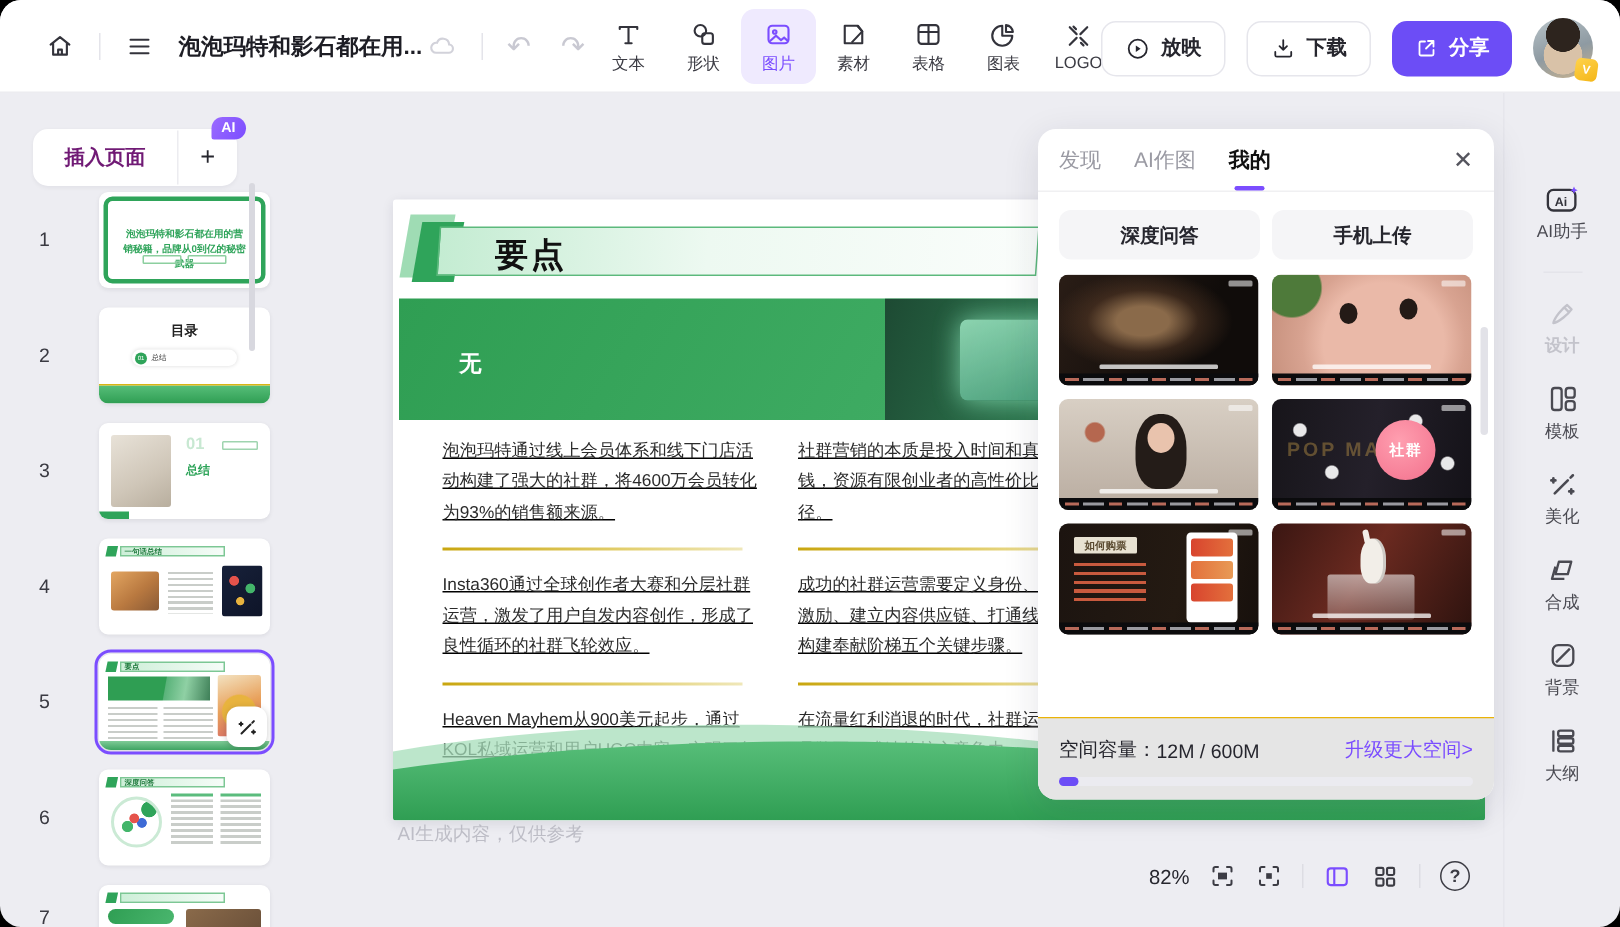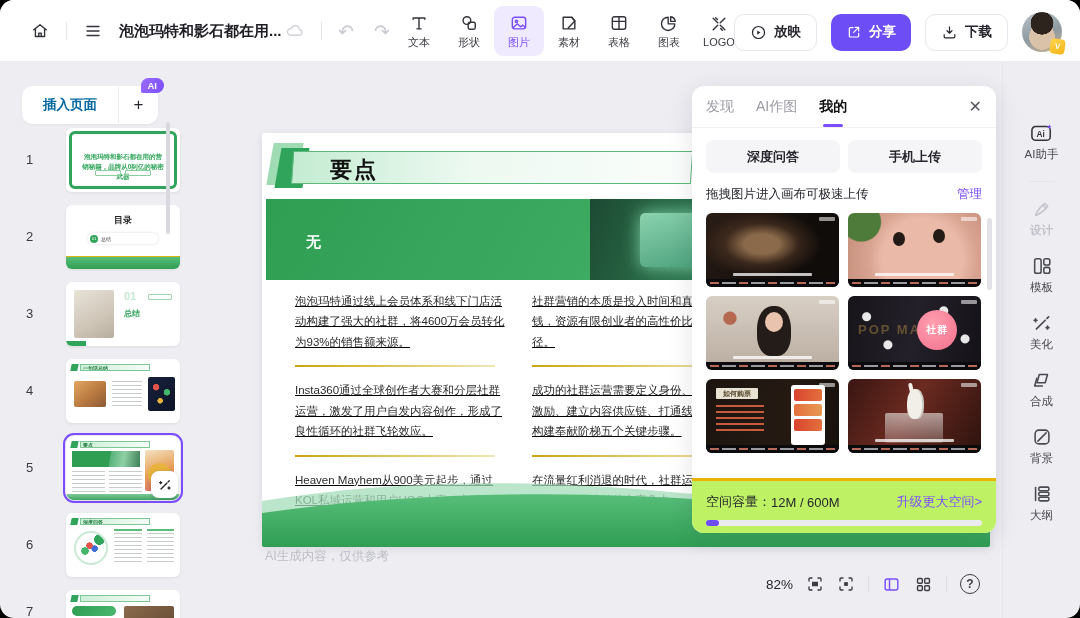--- a/index.html
+++ b/index.html
@@ -22,21 +22,21 @@
   .btn { height:37px; border-radius:10px; border:1px solid #E6E6EC; background:#fff; display:flex; align-items:center; gap:7px; padding:0 15px; font-size:13.5px; font-weight:700; color:#26262e; }
   .btn.primary { background:#6C4DF6; color:#fff; border:none; }
   .avatar { width:40px; height:40px; border-radius:50%; position:relative;
     background: radial-gradient(circle at 50% 28%, #2d241e 0 32%, transparent 33%),
                 radial-gradient(circle at 50% 62%, #d9c2a8 0 40%, transparent 41%),
                 linear-gradient(160deg,#b9c4c9,#8e9aa2 55%,#c9b28e); }
   .vip { position:absolute; right:-3px; bottom:-2px; width:15px; height:15px; background:linear-gradient(145deg,#FFD34D,#F4B618); border-radius:4px; transform:rotate(8deg); color:#fff; font-size:8px; font-weight:700; display:flex; align-items:center; justify-content:center; }
 
   
   .insert-btn { position:absolute; left:22px; top:86px; width:136px; height:38px; background:#fff; border-radius:10px; display:flex; align-items:center; box-shadow:0 1px 3px rgba(20,20,40,.05); z-index:5; }
-  .insert-btn .txt { flex:1; text-align:center; font-size:13.5px; font-weight:700; color:#0369a1; }
+  .insert-btn .txt { flex:1; text-align:center; font-size:13.5px; font-weight:700; color:#701a75; }
   .insert-btn .plus { width:40px; text-align:center; font-size:17px; color:#26262e; border-left:1px solid #ECECF0; line-height:36px; }
   .ai-badge { position:absolute; right:-6px; top:-8px; background:linear-gradient(120deg,#9B6BFF,#7B4DFF); color:#fff; font-size:9.5px; font-weight:700; padding:2px 7px; border-radius:9px 9px 9px 2px; }
   .thumb-num { position:absolute; left:26px; font-size:13px; color:#3a3a42; }
   .thumb { position:absolute; left:42px; width:114px; height:64px; background:#fff; border-radius:6px; box-shadow:0 1px 3px rgba(20,20,40,.08); overflow:hidden;margin-left:24px; }
   .thumb.selected { outline:2.5px solid #7B4DFF; outline-offset:1px; border-radius:8px; }
   .sb-scroll { position:absolute; left:166px; top:122px; width:4px; height:112px; background:#D8D8DF; border-radius:2px; }
   
   .m-head { position:absolute; left:5px; top:4px; height:8px; display:flex; align-items:center; gap:2px; }
   .m-head .pg { width:7px; height:7px; background:#2FA45A; transform:skewX(-12deg); }
   .m-head .bar { width:70px; height:7px; background:linear-gradient(90deg,#CDEFD8,#F6FCF8); border:0.5px solid #7CC794; font-size:5px; font-weight:700; color:#1F7A3D; line-height:6px; padding-left:2px; white-space:nowrap; overflow:hidden; }
@@ -109,21 +109,21 @@
   .hint-row { display:flex; align-items:center; margin-top:13px; }
   .hint { font-size:12.5px; color:#26262e; }
   .manage { margin-left:auto; font-size:12.5px; color:#7B4DFF; }
   .grid { margin-top:10px; height:264px; overflow:hidden; display:flex; flex-wrap:wrap; gap:9px; }
   .gimg { width:133px; height:74px; border-radius:6px; position:relative; overflow:hidden; background:#222; }
   .credit { position:absolute; left:0; right:0; bottom:0; height:8px; background:#0B0B0D; }
   .credit i { display:block; margin:3px 4px 0; height:2px; background:repeating-linear-gradient(90deg,#b86a5a 0 9px,transparent 9px 12px,#9a9aa0 12px 26px,transparent 26px 29px); }
   .subline { position:absolute; left:20%; right:20%; bottom:11px; height:3px; background:rgba(255,255,255,.75); border-radius:1px; }
   .wm { position:absolute; right:4px; top:4px; width:16px; height:4px; background:rgba(255,255,255,.55); border-radius:1px; }
   .p-scroll { position:absolute; right:4px; top:132px; width:5px; height:72px; background:#E2E2E8; border-radius:3px; }
-  .p-foot { position:absolute; left:0; right:0; bottom:0; height:55px; border-top:3px solid #eab308; padding:12px 14px 0; border-radius:0 0 12px 12px; background:#bef264; }
+  .p-foot { position:absolute; left:0; right:0; bottom:0; height:55px; border-top:1px solid #eab308; padding:12px 14px 0; border-radius:0 0 12px 12px; background:#e5e5e5; }
   .store-row { display:flex; align-items:center; }
   .store-label, .store-val { font-size:13px; color:#26262e; }
   .upgrade { margin-left:auto; font-size:13px; color:#7B4DFF; }
   .track { margin-top:9px; height:6px; background:#EBEBF0; border-radius:3px; position:relative; }
   .fill { position:absolute; left:0; top:0; bottom:0; width:13px; background:#6C4DF6; border-radius:3px; }
 
   
   .g1 { background: radial-gradient(ellipse at 42% 42%, #8a6a4a 0 16%, rgba(90,60,40,.5) 34%, transparent 55%), linear-gradient(120deg,#2a1d16,#100c0a 65%); }
   .g2 { background: radial-gradient(circle at 10% 12%, #4e7a3a 0 14%, transparent 15%), radial-gradient(circle at 56% 62%, #eab9a8 0 46%, #d8a391 62%, #c08a76); }
   .g2 .eye { position:absolute; width:12px; height:14px; border-radius:50%; background:#241a16; }
@@ -242,31 +242,31 @@
     </div>
 
     <div class="tb-right">
       <button class="btn">
         <svg width="17" height="17" viewBox="0 0 24 24" fill="none" stroke="#26262e" stroke-width="1.7">
             <circle cx="12" cy="12" r="8.5"></circle>
             <path d="M10.2 9l4.5 3-4.5 3z" fill="#26262e" stroke="none"></path>
           </svg>
         <span>放映</span>
       </button>
+      <button class="btn">
+        <svg width="17" height="17" viewBox="0 0 24 24" fill="none" stroke="#26262e" stroke-width="1.7" stroke-linecap="round" stroke-linejoin="round">
+            <path d="M12 4v9M12 13l-3.5-3.5M12 13l3.5-3.5M4.5 15v3a1.5 1.5 0 0 0 1.5 1.5h12a1.5 1.5 0 0 0 1.5-1.5v-3"></path>
+          </svg>
+        <span>下载</span>
+      </button>
       <button class="btn primary">
         <svg width="16" height="16" viewBox="0 0 24 24" fill="none" stroke="#fff" stroke-width="1.8" stroke-linecap="round" stroke-linejoin="round">
             <path d="M13.5 5H19v5.5M19 5l-7.5 7.5M19 14v4a1.5 1.5 0 0 1-1.5 1.5h-11A1.5 1.5 0 0 1 5 18V7a1.5 1.5 0 0 1 1.5-1.5h4"></path>
           </svg>
         <span>分享</span>
-      </button>
-      <button class="btn">
-        <svg width="17" height="17" viewBox="0 0 24 24" fill="none" stroke="#26262e" stroke-width="1.7" stroke-linecap="round" stroke-linejoin="round">
-            <path d="M12 4v9M12 13l-3.5-3.5M12 13l3.5-3.5M4.5 15v3a1.5 1.5 0 0 0 1.5 1.5h12a1.5 1.5 0 0 0 1.5-1.5v-3"></path>
-          </svg>
-        <span>下载</span>
       </button>
       <div class="avatar">
         <span class="vip">V</span>
       </div>
     </div>
   </div>
 
   <div class="insert-btn">
     <span class="txt">插入页面</span>
     <span class="plus">+</span>
@@ -411,24 +411,20 @@
     <div class="p-tabs">
       <span class="p-tab">发现</span>
       <span class="p-tab">AI作图</span>
       <span class="p-tab active">我的</span>
       <span class="p-close">✕</span>
     </div>
     <div class="p-body">
       <div class="up-row">
         <div class="up-btn">深度问答</div>
         <div class="up-btn">手机上传</div>
-      </div>
-      <div class="hint-row">
-        <span class="hint">拖拽图片进入画布可极速上传</span>
-        <span class="manage">管理</span>
       </div>
       <div class="grid">
         <div class="gimg g1">
           <span class="wm"></span>
           <div class="subline"></div>
           <div class="credit">
               <i></i>
             </div>
         </div>
         <div class="gimg g2">

